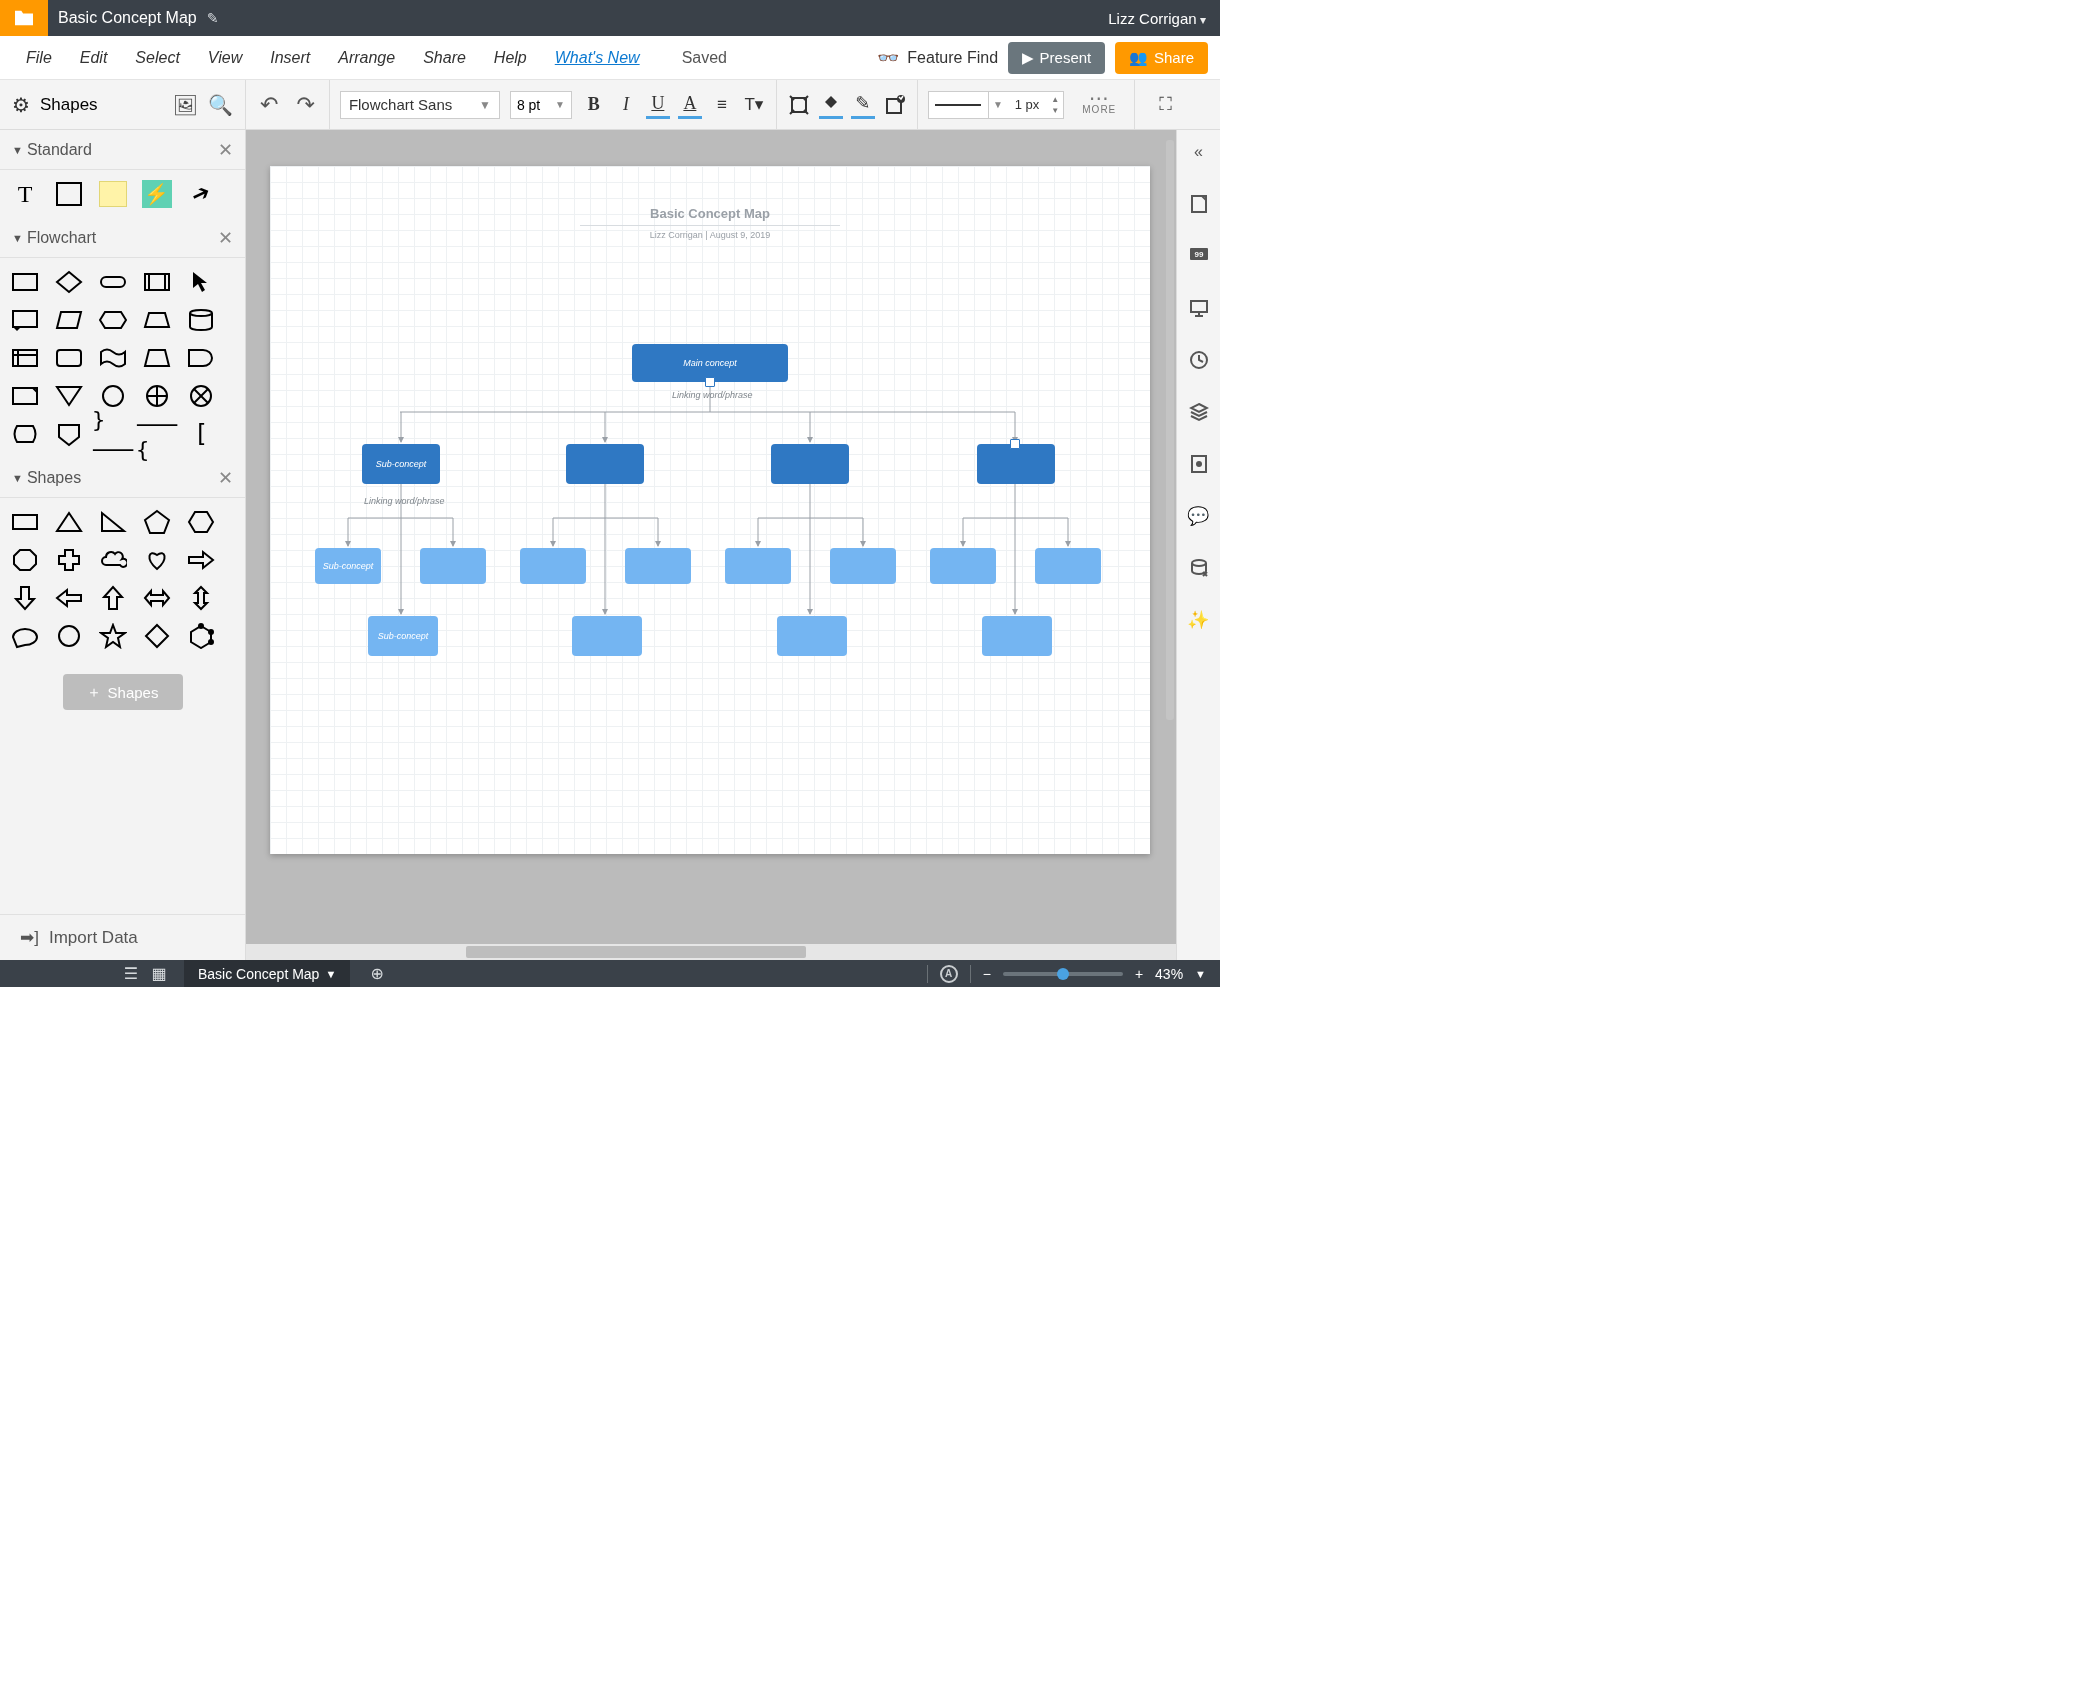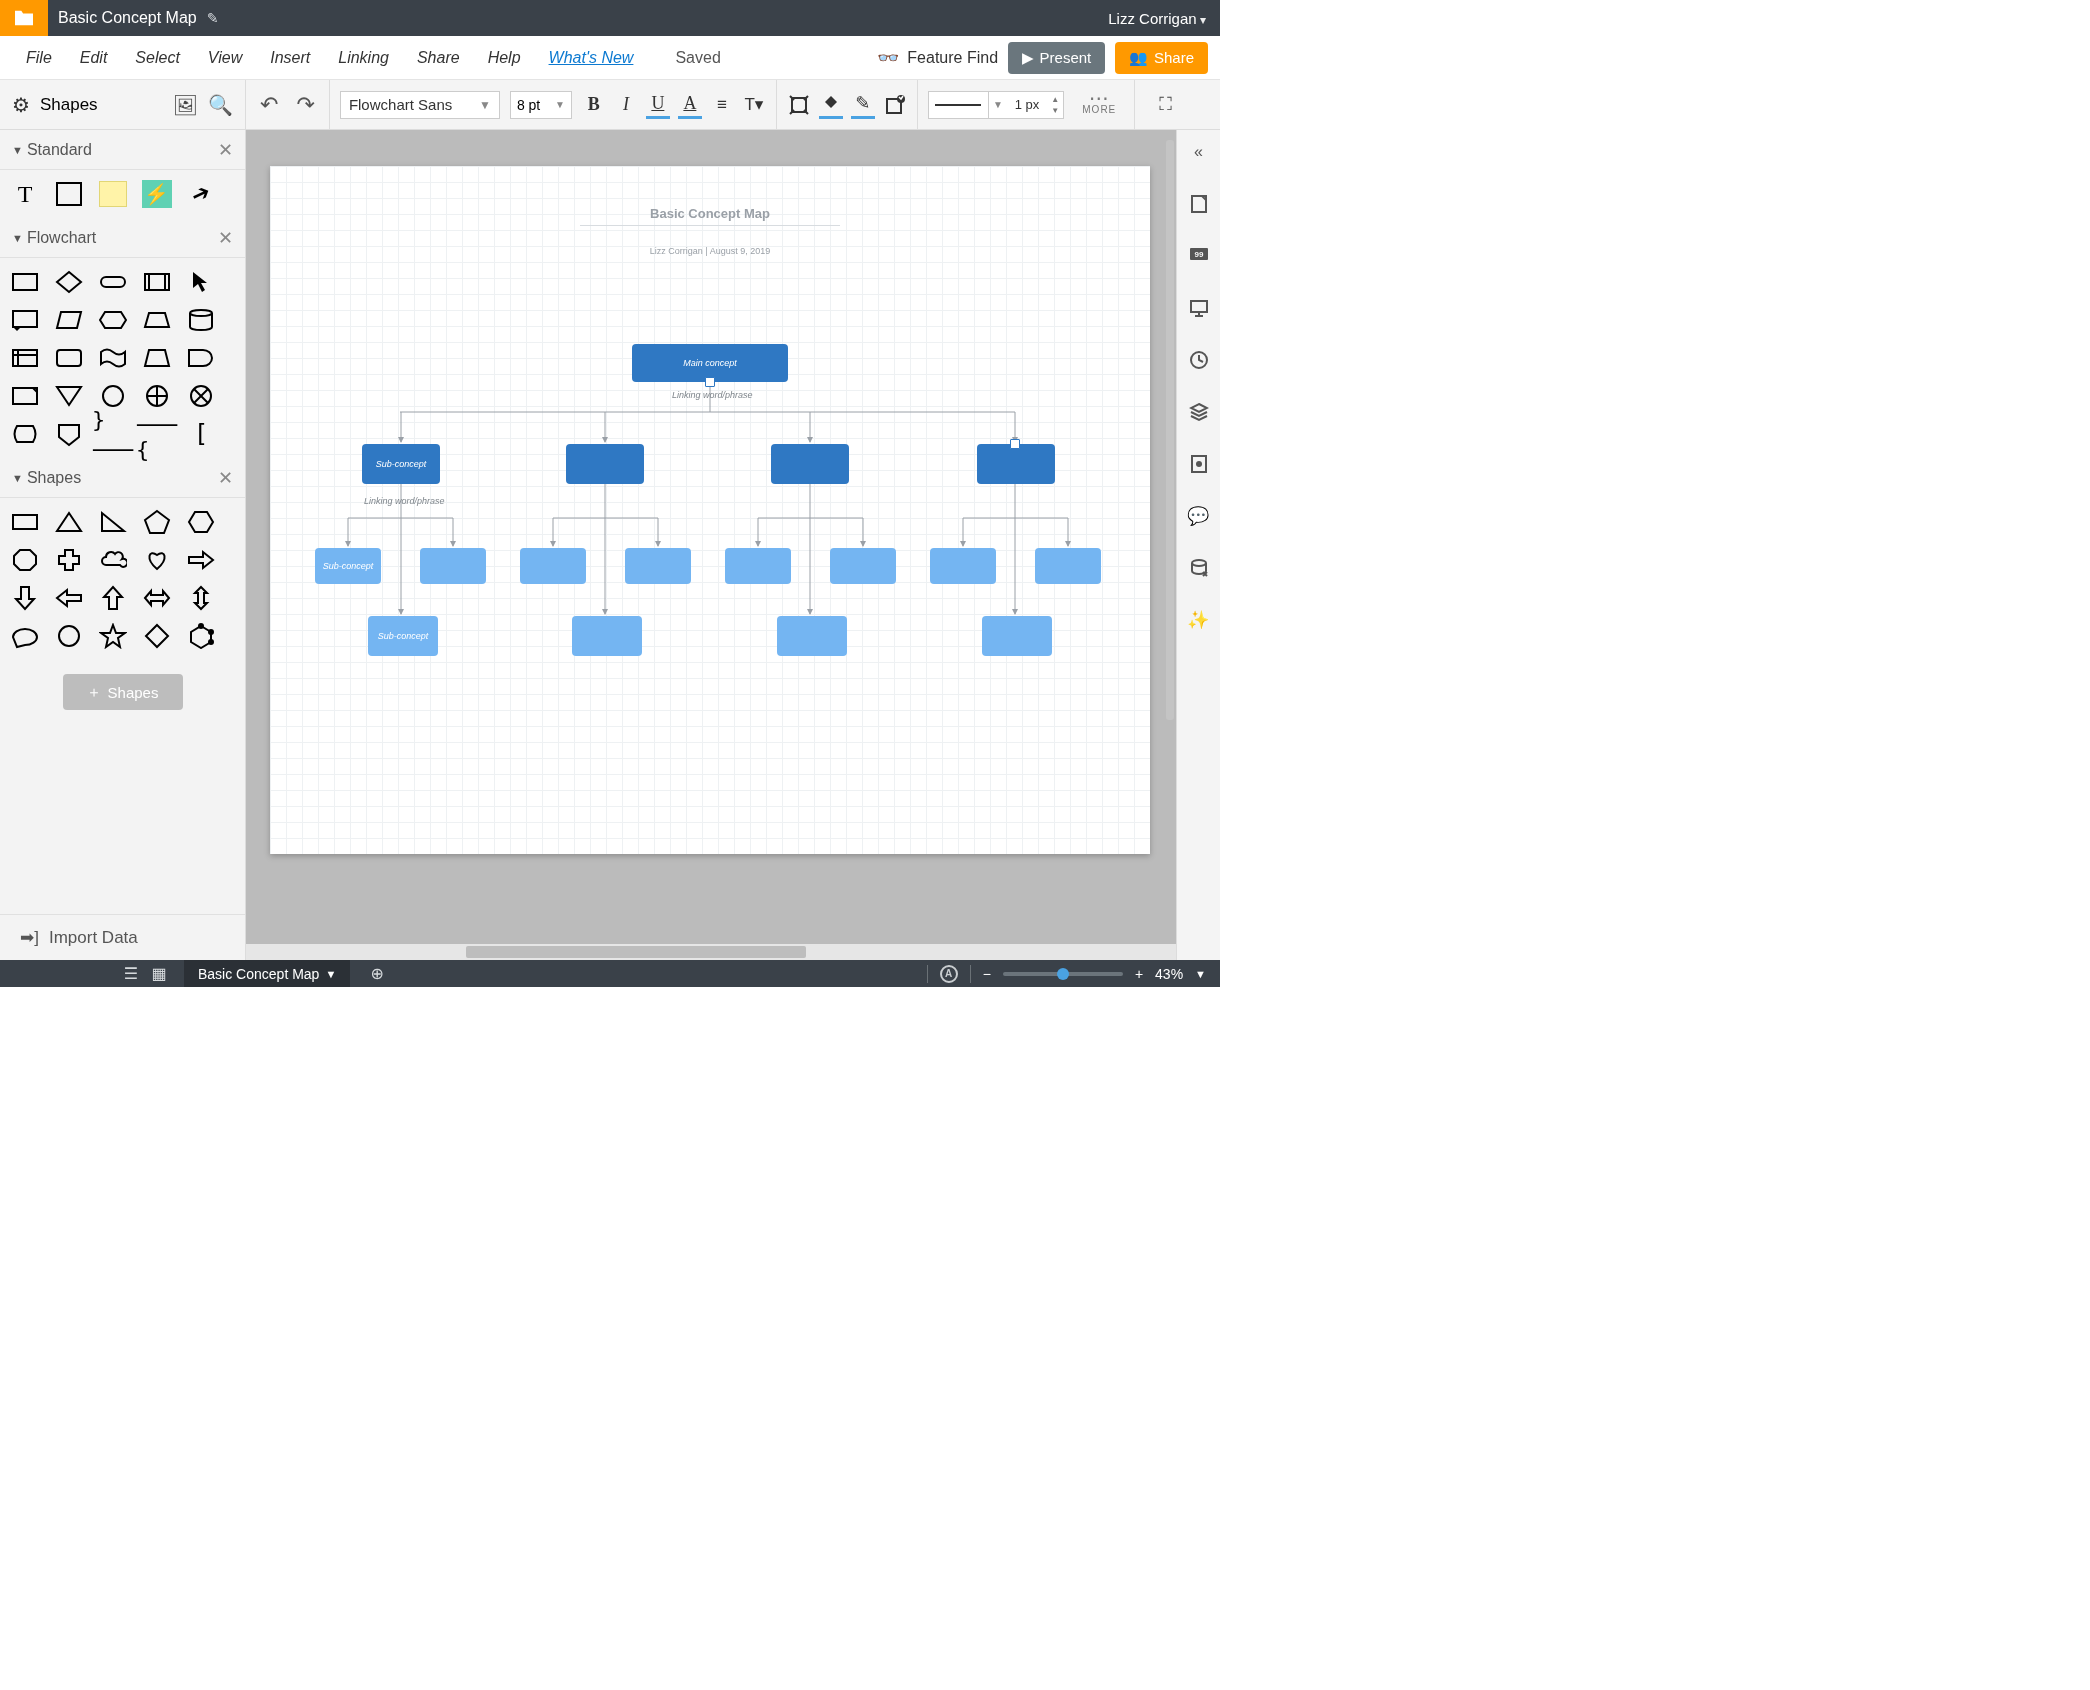--- a/index.html
+++ b/index.html
@@ -79,21 +79,21 @@
   .canvas-scroll { position:absolute; top:0; left:0; right:44px; bottom:0; overflow:auto; }
   .paper-area { position:relative; padding:36px 24px 60px 24px; }
   .paper { position:relative; width:880px; height:688px; background:#fff;
            background-image: linear-gradient(#eef1f3 1px, transparent 1px),
                              linear-gradient(90deg,#eef1f3 1px, transparent 1px);
            background-size: 16px 16px;
            box-shadow:0 2px 6px rgba(0,0,0,.25);
   }
   .diag-title { position:absolute; top:40px; left:50%; transform:translateX(-50%); text-align:center; color:#9aa0a7; width:260px;}
   .diag-title .t1 { font-weight:bold; font-size:13px; border-bottom:1px solid #d8dce0; padding-bottom:4px;}
-  .diag-title .t2 { font-size:9px; margin-top:20px;}
+  .diag-title .t2 { font-size:9px; margin-top:4px;}
 
   .node { position:absolute; border-radius:4px; display:flex; align-items:center; justify-content:center; color:#fff; font-size:9px; font-style:italic;}
   .dark { background:#2f78c3; }
   .light { background:#74b5f2; }
   .handle { position:absolute; width:10px; height:10px; background:#fff; border:1.5px solid #2f78c3; border-radius:1px;}
 
   .link { position:absolute; color:#7e858b; font-style:italic; font-size:9px;}
 
   svg.connectors { position:absolute; top:0; left:0; width:100%; height:100%; pointer-events:none;}
   svg.connectors path { fill:none; stroke:#9aa0a7; stroke-width:1;}
@@ -136,21 +136,21 @@
   <div class="spacer"></div>
   <div class="user">Lizz Corrigan</div>
 </div>
 
 <div class="menubar">
   <div class="menu-item">File</div>
   <div class="menu-item">Edit</div>
   <div class="menu-item">Select</div>
   <div class="menu-item">View</div>
   <div class="menu-item">Insert</div>
-  <div class="menu-item">Linking</div>
+  <div class="menu-item">Arrange</div>
   <div class="menu-item">Share</div>
   <div class="menu-item">Help</div>
   <div class="menu-item whats-new">What's New</div>
   <div class="saved">Saved</div>
   <div class="spacer" style="flex:1"></div>
   <div class="right">
     <div class="feature-find">
       <span class="binoc">👓</span>
       <span>Feature Find</span>
     </div>

